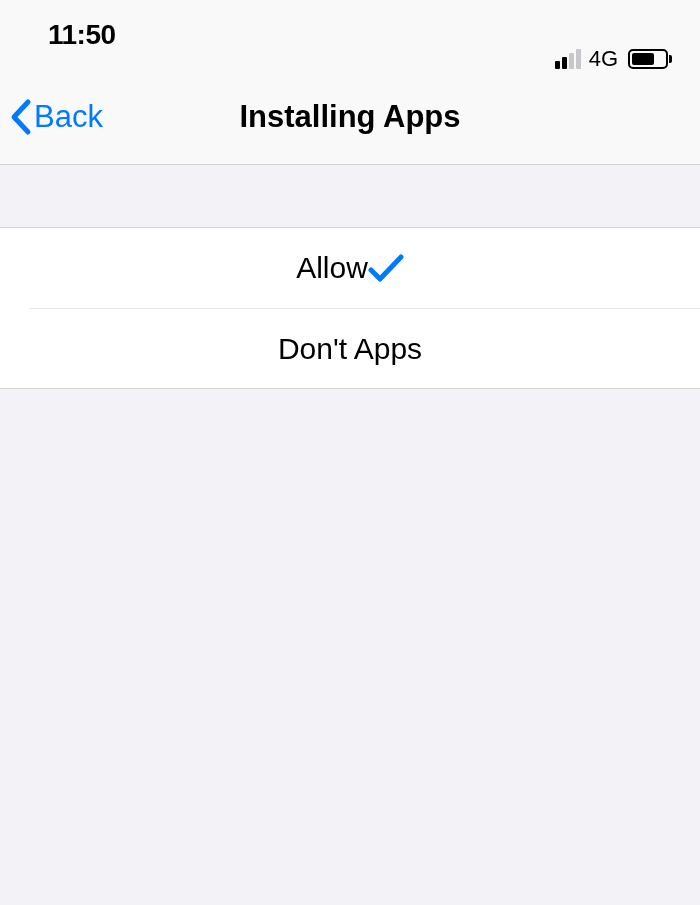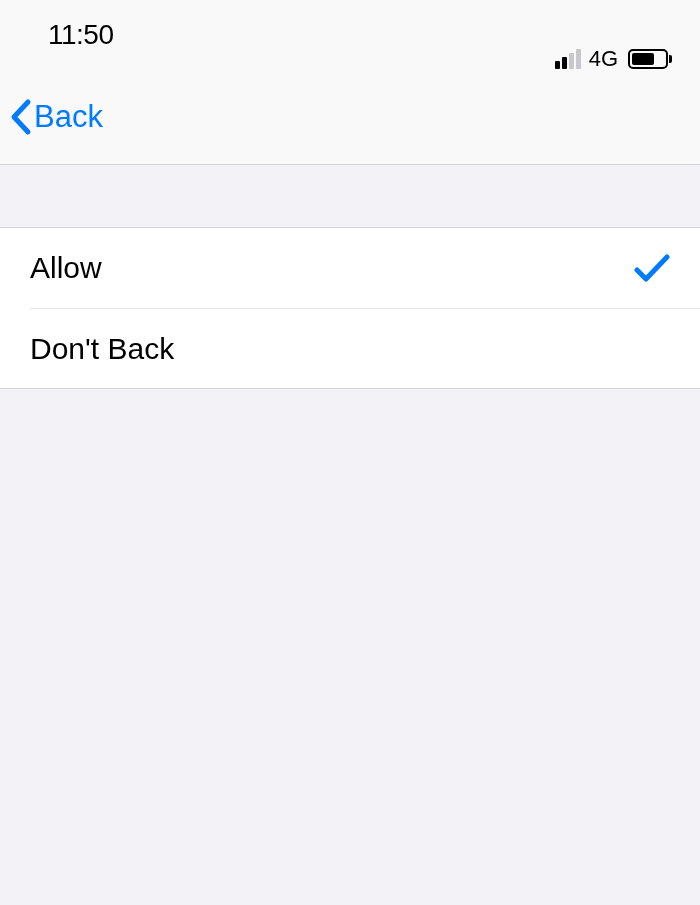--- a/index.html
+++ b/index.html
@@ -19,21 +19,21 @@
       width: 100%;
       height: 70px;
       background: #f9f9f9;
       display: flex;
       align-items: center;
       justify-content: space-between;
       padding: 0 28px 0 48px;
     }
     .status-time {
       font-size: 28px;
-      font-weight: 400;
+      font-weight: 700;
       color: #000;
       letter-spacing: -0.5px;
     }
     .status-right {
       display: flex;
       align-items: center;
       gap: 6px;
       margin-top: 48px;
     }
     .cell-bars {
@@ -119,21 +119,21 @@
     }
     .list-group {
       margin-top: 62px;
       background: #fff;
       border-top: 1px solid #d1d1d6;
       border-bottom: 1px solid #d1d1d6;
     }
     .list-row {
       display: flex;
       align-items: center;
-      justify-content: space-between;
+      justify-content: center;
       height: 80px;
       padding: 0 30px;
       cursor: pointer;
     }
     .list-row + .list-row {
       border-top: 1px solid #e5e5ea;
       margin-left: 30px;
       padding-left: 0;
     }
     .row-label {
@@ -169,27 +169,28 @@
 
 <div class="nav-bar">
   <div class="back-button">
     <span class="back-chevron">
       <svg width="24" height="38" viewBox="0 0 24 38" fill="none">
         <path d="M20 4 L6 19 L20 34" stroke="#007aff" stroke-width="5" stroke-linecap="round" stroke-linejoin="round"></path>
       </svg>
     </span>
     <span class="back-label">Back</span>
   </div>
+  <div class="nav-title">Installing Apps</div>
 </div>
 
 <div class="list-group">
   <div class="list-row">
     <span class="row-label">Allow</span>
     <span class="checkmark">
       <svg width="36" height="32" viewBox="0 0 36 32" fill="none">
         <path d="M3 18 L12 27 L33 5" stroke="#007aff" stroke-width="5" stroke-linecap="round" stroke-linejoin="round"></path>
       </svg>
     </span>
   </div>
   <div class="list-row">
-    <span class="row-label">Don't Back</span>
+    <span class="row-label">Don't Apps</span>
   </div>
 </div>
 
 </body></html>

